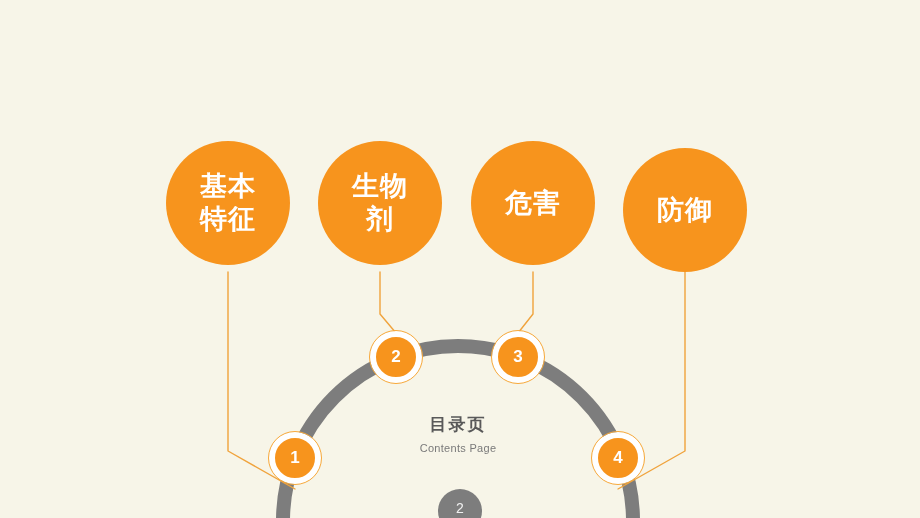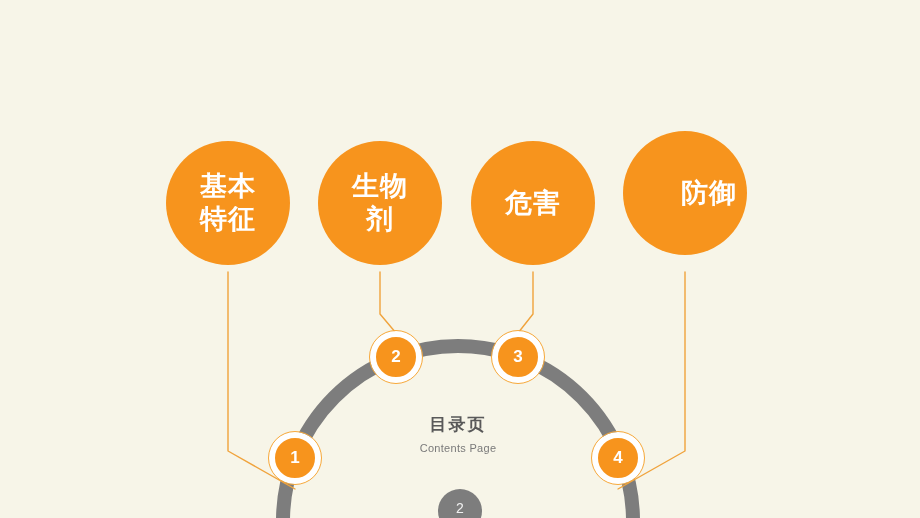--- a/index.html
+++ b/index.html
@@ -50,21 +50,21 @@
     padding: 0 10px;
   }
   .topic .topic-label {
     display: block;
     white-space: pre-line;
   }
 
   .topic-1 { left: 166px; top: 141px; }
   .topic-2 { left: 318px; top: 141px; }
   .topic-3 { left: 471px; top: 141px; align-items: center; }
-  .topic-4 { left: 623px; top: 131px; justify-content: flex-end; }
+  .topic-4 { left: 623px; top: 148px; }
 
   
   .badge {
     position: absolute;
     width: 52px;
     height: 52px;
     border-radius: 50%;
     background: #f7941d;
     border: 6px solid #ffffff;
     outline: 1px solid #f7a93c;

